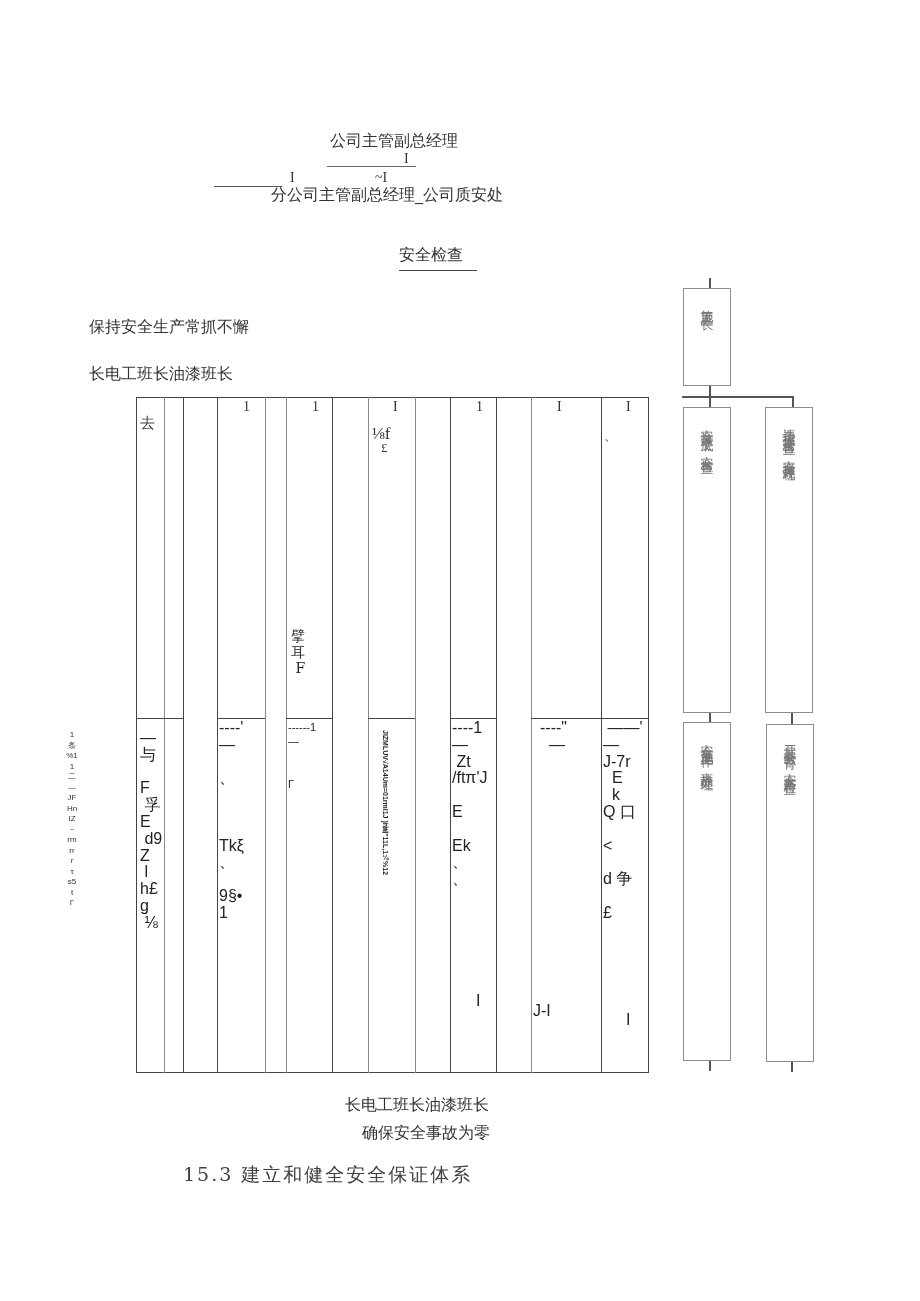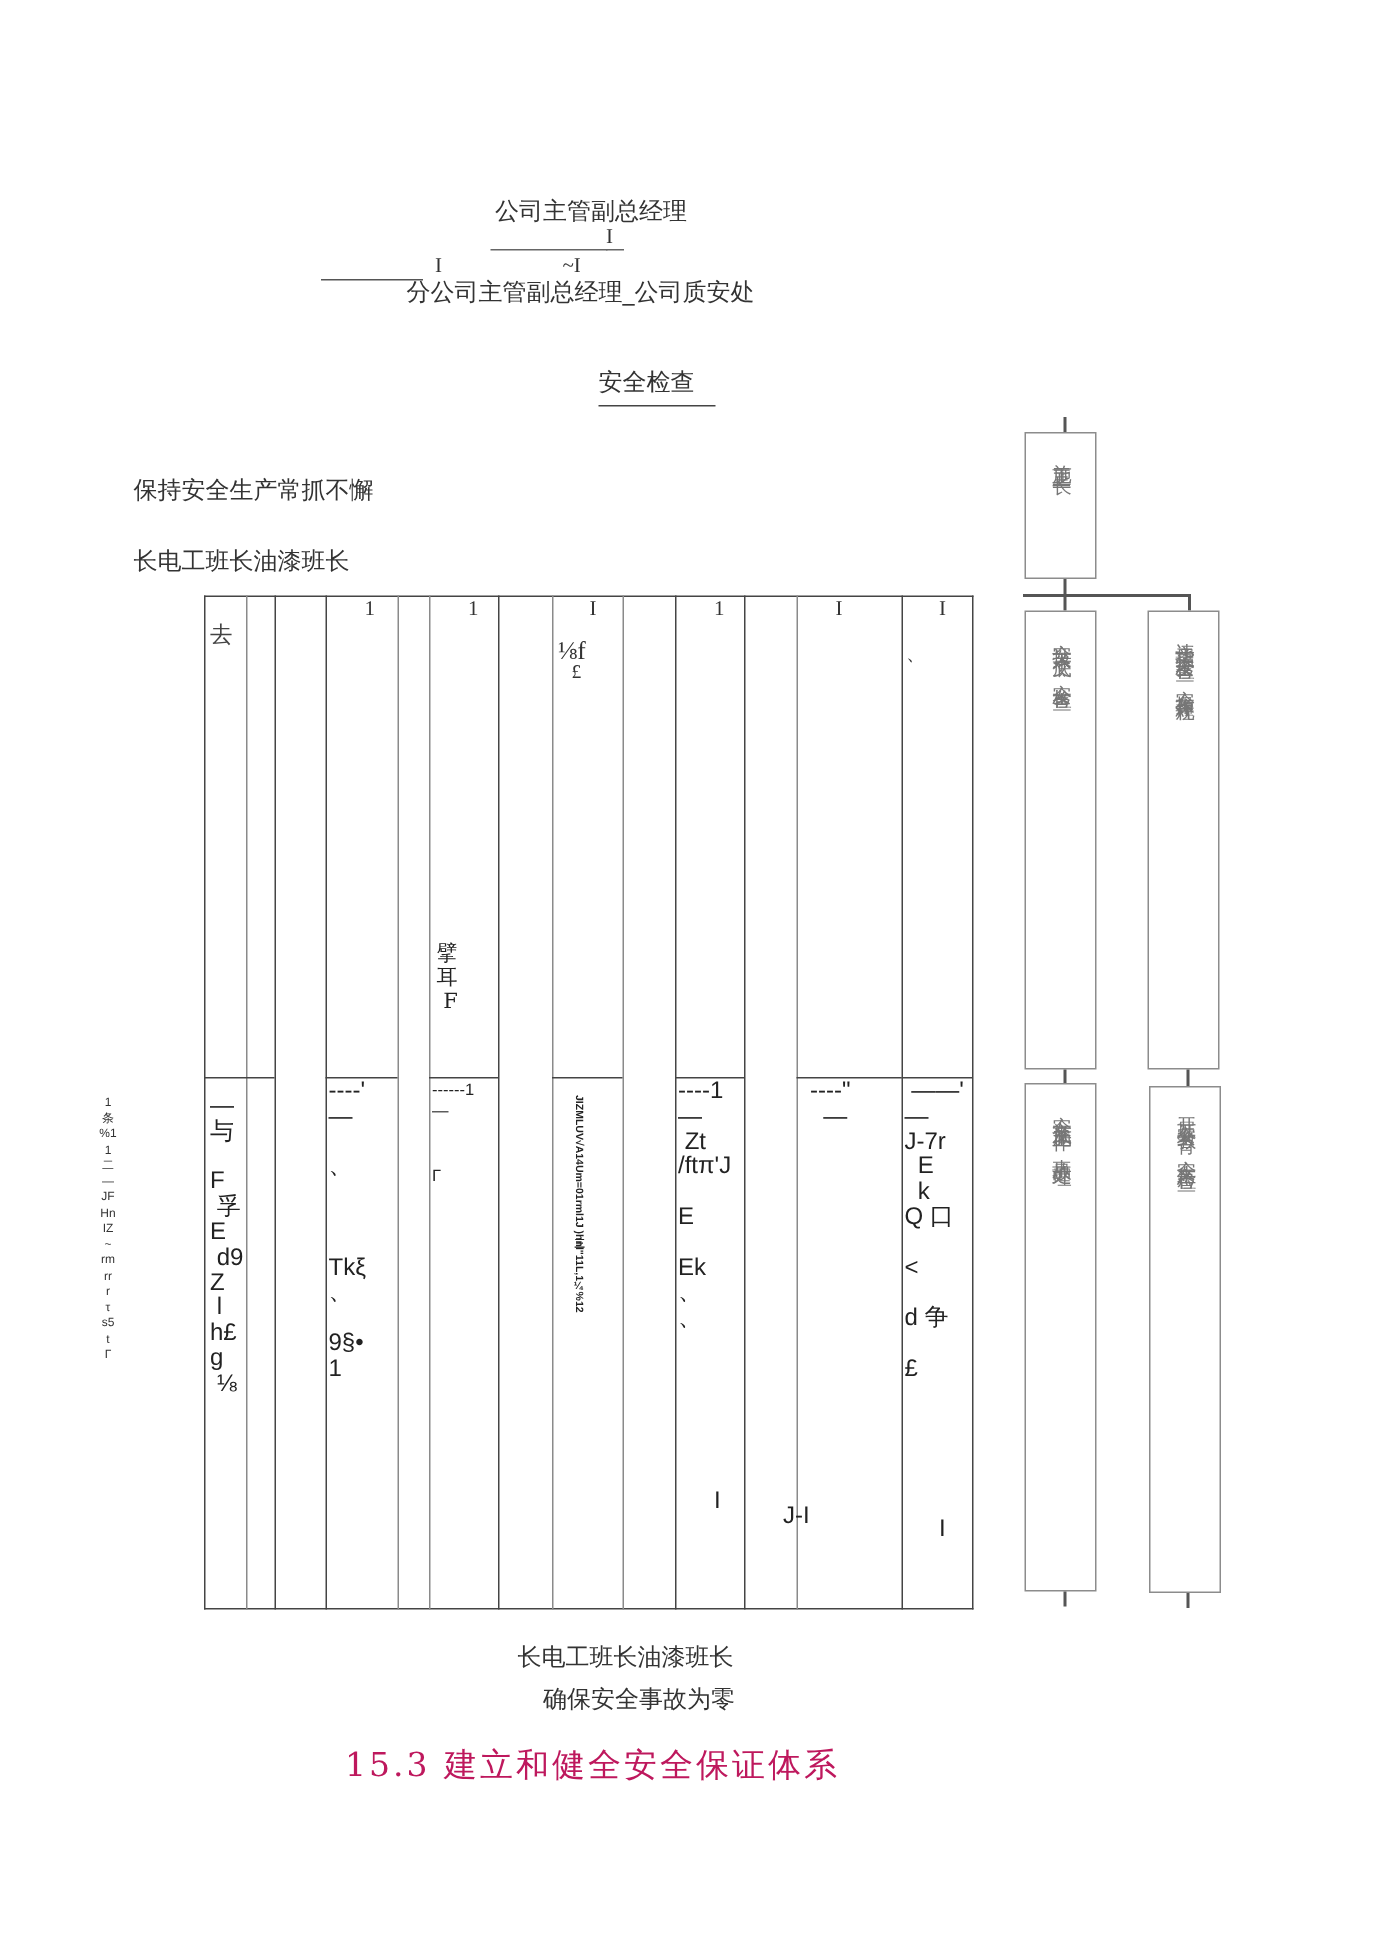--- a/index.html
+++ b/index.html
@@ -115,21 +115,21 @@
 /ftπ'J
 
 E
 
 Ek
 、
 、</div>
   <div class="cell-txt" style="left:476px;top:993px;">I</div>
   <div class="cell-txt" style="left:540px;top:720px;">----"
   —</div>
-  <div class="cell-txt" style="left:522px;top:1003px;text-align:center;">J-I</div>
+  <div class="cell-txt" style="left:533px;top:1003px;text-align:center;">J-I</div>
   <div class="cell-txt" style="left:603px;top:720px;"> ——'
 —
 J-7r
   E
   k
 Q 口
 
 &lt;
 
 d 争
@@ -182,13 +182,13 @@
   </div>
   <div class="orgbox" style="left:766px;top:724px;width:48px;height:338px;">
     <div class="vt">开展安全教育、安全生产检查</div>
   </div>
   <div class="orgline" style="left:709px;top:1061px;width:2px;height:10px;"></div>
   <div class="orgline" style="left:791px;top:1062px;width:2px;height:10px;"></div>
 </div>
 
 <div class="abs cjk" style="left:345px;top:1095px;font-size:16px;">长电工班长油漆班长</div>
 <div class="abs cjk" style="left:362px;top:1123px;font-size:16px;">确保安全事故为零</div>
-<div class="abs" style="left:183px;top:1162px;font-family:'DejaVu Serif',serif;font-size:22px;color:#be185d;letter-spacing:2px;white-space:nowrap;margin-left:47px;">15.3 建立和健全安全保证体系</div>
+<div class="abs" style="left:183px;top:1162px;font-family:'DejaVu Serif',serif;font-size:19px;color:#404040;letter-spacing:2px;white-space:nowrap;">15.3 建立和健全安全保证体系</div>
 
 </body></html>

